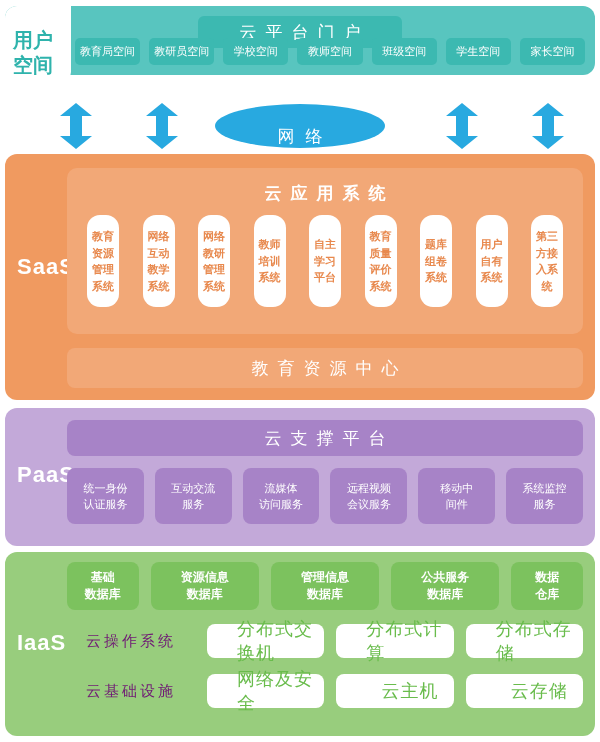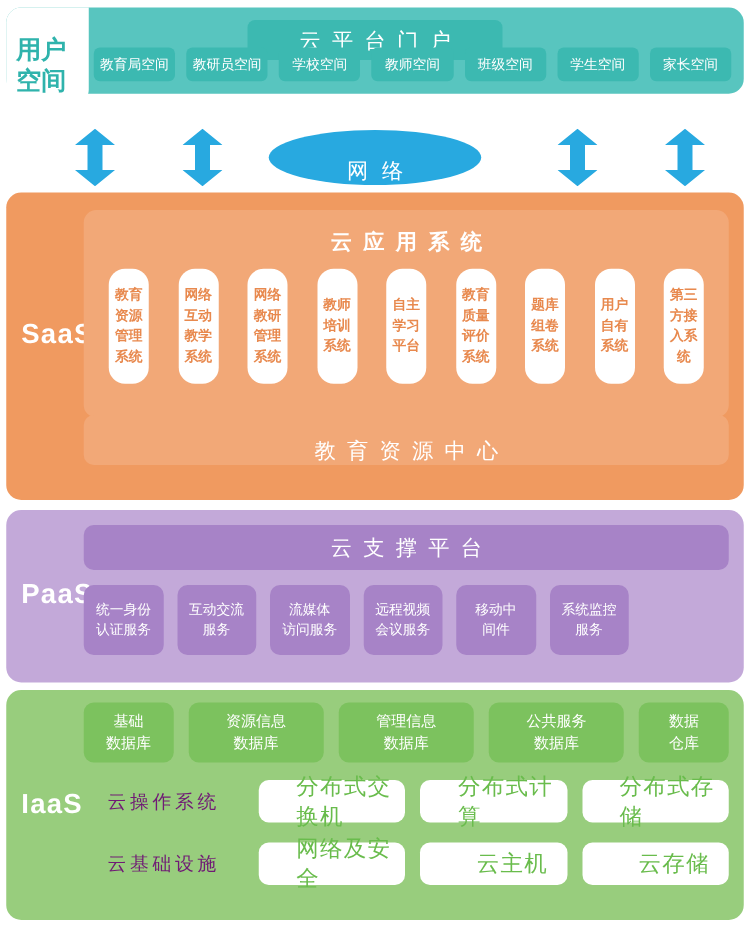--- a/index.html
+++ b/index.html
@@ -53,53 +53,53 @@
   .app-title{margin-top:14px;text-align:center;color:#fff;font-size:17px;letter-spacing:9px;text-indent:9px;}
   .systems-row{display:flex;justify-content:space-between;padding:10px 20px 0;}
   .system-pill{
     width:32px;height:92px;background:#fff;border-radius:13px;
     color:var(--orange-text,#E8894E);font-size:11px;line-height:1.5;
     display:flex;align-items:center;justify-content:center;
     box-sizing:border-box;padding:0 4px;
   }
   .system-pill span{display:block;width:100%;text-align:center;}
   .resource-bar{
-    position:absolute;left:62px;bottom:28px;width:516px;height:40px;
+    position:absolute;left:62px;bottom:12px;width:516px;height:40px;
     background:var(--orange-card,#F2A877);border-radius:8px;
     color:#fff;font-size:17px;letter-spacing:9px;text-indent:9px;
-    display:flex;align-items:flex-end;justify-content:center;
+    display:flex;align-items:center;justify-content:center;
   }
 
   
   .paas{top:408px;height:138px;background:var(--purple-bg,#C3A9D9);}
   .paas .side-label{top:54px;}
   .paas-title{
     position:absolute;left:62px;top:12px;width:516px;height:36px;
     background:var(--purple-dark,#A783C7);border-radius:8px;
     color:#fff;font-size:17px;letter-spacing:9px;text-indent:9px;
     display:flex;align-items:center;justify-content:center;
   }
-  .services-row{position:absolute;left:62px;top:60px;width:436px;display:flex;gap:11px;}
+  .services-row{position:absolute;left:62px;top:60px;width:516px;display:flex;gap:11px;}
   .service-pill{
     flex:1;height:56px;background:var(--purple-dark,#A783C7);border-radius:8px;
     color:#fff;font-size:11px;line-height:1.5;
     display:flex;align-items:center;justify-content:center;
   }
   .service-pill span{display:block;width:100%;text-align:center;white-space:pre-line;}
 
   
   .iaas{top:552px;height:184px;background:var(--green-bg,#98CD7D);}
   .iaas .side-label{top:78px;}
   .db-row{position:absolute;left:62px;top:10px;width:516px;display:flex;gap:12px;}
   .db-pill{
     height:48px;background:var(--green-dark,#7CC25E);border-radius:8px;
     color:#fff;font-size:12px;line-height:1.4;
     display:flex;align-items:center;justify-content:center;
   }
-  .db-pill span{display:block;width:100%;text-align:center;white-space:pre-line;}
+  .db-pill span{display:block;width:100%;text-align:center;white-space:pre-line;font-weight:bold;}
   .db-pill.narrow{flex:0.78;}
   .db-pill.wide{flex:1.18;}
   .infra-row{position:absolute;left:62px;width:516px;display:flex;gap:12px;align-items:center;}
   .row-os{top:72px;}
   .row-infra{top:122px;}
   .infra-label{width:128px;flex:none;color:#701a75;font-size:15px;letter-spacing:3px;text-align:center;}
   .white-pill{
     flex:1;height:34px;background:#fff;border-radius:8px;
     color:var(--green-text,#69BC4C);font-size:18px;letter-spacing:1px;
     display:flex;align-items:center;justify-content:center;padding-left:30px;

